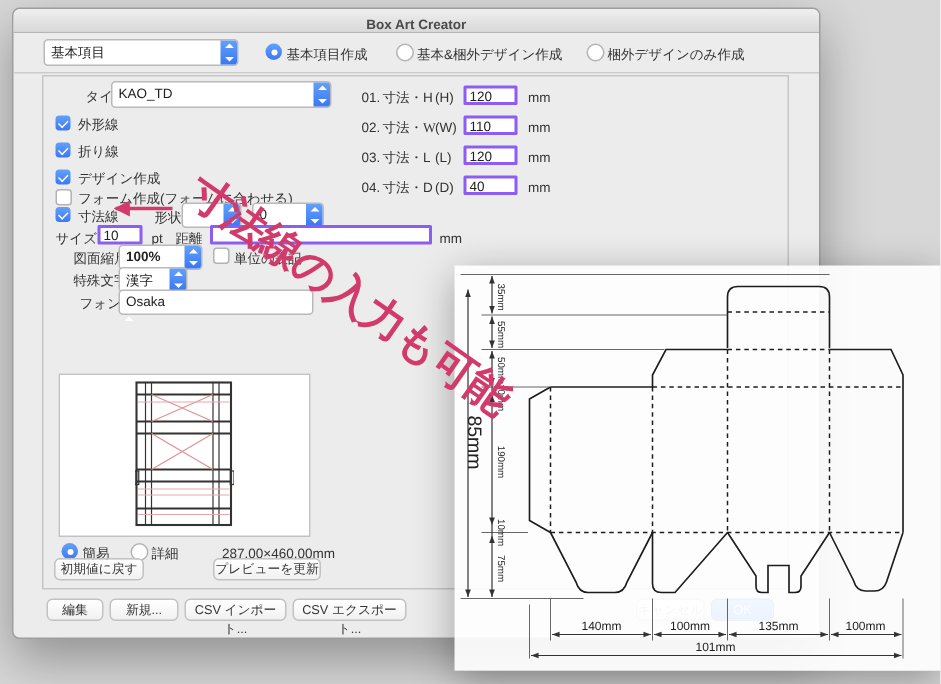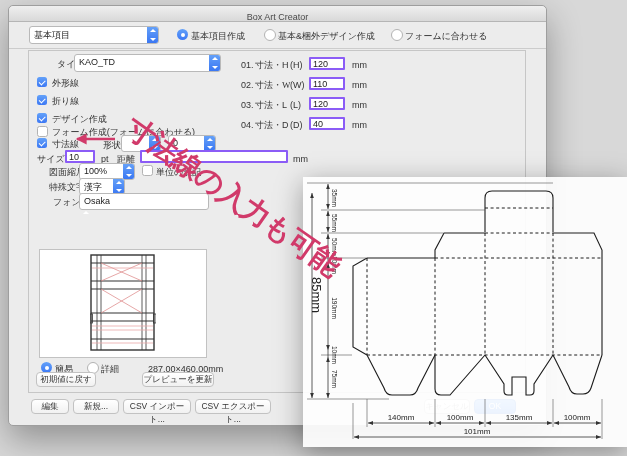--- a/index.html
+++ b/index.html
@@ -2,21 +2,21 @@
 <html><head>
 <meta charset="utf-8">
 <style>
   html,body{margin:0;padding:0;}
   #app{position:relative;width:627px;height:456px;background:#d8d8d8;overflow:hidden;
        font-family:"Liberation Sans","DejaVu Sans",sans-serif;}
   .dialog{position:absolute;left:8px;top:5px;width:537px;height:419px;background:#ececec;
           border:1px solid #9e9e9e;border-radius:5px;box-shadow:0 14px 34px rgba(0,0,0,.33);}
   .titlebar{position:absolute;left:0;top:0;width:100%;height:15px;
             background:linear-gradient(#efefef,#d9d9d9);border-bottom:1px solid #b5b5b5;
-            border-radius:5px 5px 0 0;text-align:center;}
+            border-radius:5px 5px 0 0;text-align:center;font-weight:bold;}
   .titlebar span{font-size:9px;color:#4a4a4a;line-height:15px;}
   .sep{position:absolute;left:0;top:42px;width:537px;height:1px;background:#cccccc;}
   .group{position:absolute;left:19px;top:44px;width:496px;height:341px;border:1px solid #c6c6c6;}
   .lbl{position:absolute;font-size:9px;color:#333;white-space:nowrap;line-height:10px;}
   .sel{position:absolute;background:#fff;border:1px solid #b9b9b9;border-radius:3px;display:flex;align-items:stretch;}
   .sel .v{flex:1;font-size:9px;color:#222;padding:2px 0 0 4px;white-space:nowrap;overflow:hidden;}
   .stp{width:11px;background:linear-gradient(#64a0f8,#3a77f3);border-radius:0 2px 2px 0;position:relative;flex:none;}
   .stp::before{content:"";position:absolute;left:2.5px;top:2px;border:3px solid transparent;border-bottom-color:#fff;border-top-width:0;}
   .stp::after{content:"";position:absolute;left:2.5px;bottom:2px;border:3px solid transparent;border-top-color:#fff;border-bottom-width:0;}
   .cb{position:absolute;width:10px;height:10px;border-radius:2.5px;}
@@ -53,21 +53,21 @@
 
     <div class="sel" style="left:20px;top:20px;width:128px;height:16px;">
       <span class="v">基本項目</span>
       <i class="stp"></i>
     </div>
     <span class="rd on" style="left:168px;top:23px;"></span>
     <span class="lbl" style="left:182px;top:25px;">基本項目作成</span>
     <span class="rd off" style="left:255px;top:23px;"></span>
     <span class="lbl" style="left:269px;top:25px;">基本&amp;梱外デザイン作成</span>
     <span class="rd off" style="left:382px;top:23px;"></span>
-    <span class="lbl" style="left:396px;top:25px;">フォームに合わせる</span>
+    <span class="lbl" style="left:396px;top:25px;">梱外デザインのみ作成</span>
     <div class="sep"></div>
 
     <div class="group"></div>
 
     <span class="lbl" style="left:48px;top:53px;">タイプ :</span>
     <div class="sel" style="left:65px;top:48px;width:145px;height:16px;">
       <span class="v">KAO_TD</span>
       <i class="stp"></i>
     </div>
 
@@ -93,21 +93,21 @@
     </div>
 
     <span class="lbl" style="left:28px;top:148px;">サイズ</span>
     <input class="fld" style="left: 56px; top: 144px; width: 30px; height: 13px;" value="10">
     <span class="lbl" style="left:92px;top:148px;">pt</span>
     <span class="lbl" style="left:108px;top:148px;">距離</span>
     <input class="fld" style="left: 131px; top: 144px; width: 148px; height: 13px;" value="">
     <span class="lbl" style="left:284px;top:148px;">mm</span>
 
     <span class="lbl" style="left:40px;top:161px;">図面縮尺 :</span>
-    <div class="sel" style="left:70px;top:157px;width:54px;height:15px;">
+    <div class="sel" style="left:70px;top:157px;width:54px;height:15px;font-weight:bold;">
       <span class="v">100%</span>
       <i class="stp"></i>
     </div>
     <span class="cb off" style="left:133px;top:159px;"></span>
     <span class="lbl" style="left:147px;top:161px;">単位の表記</span>
 
     <span class="lbl" style="left:40px;top:176px;">特殊文字 :</span>
     <div class="sel" style="left:70px;top:172px;width:44px;height:15px;">
       <span class="v">漢字</span>
       <i class="stp"></i>

